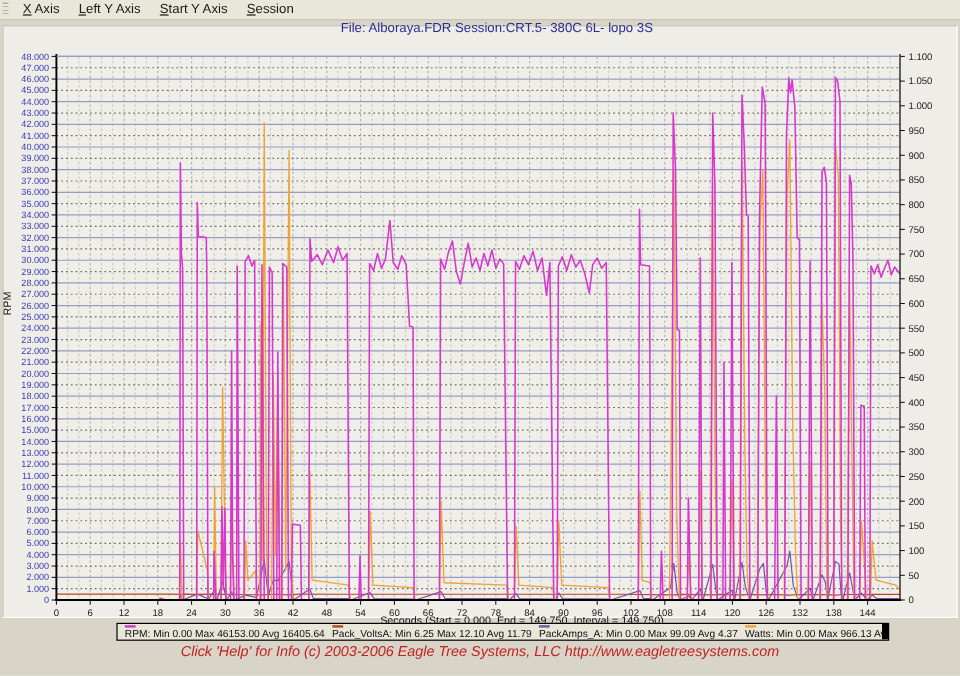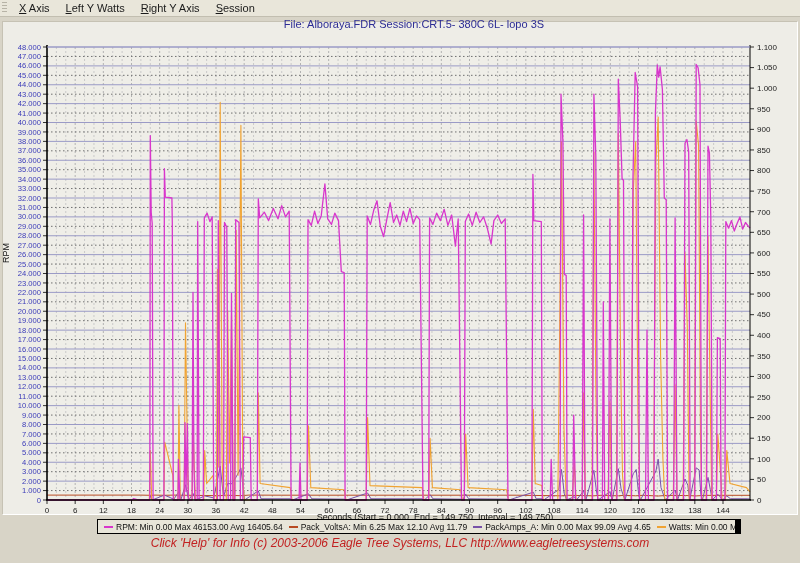--- a/index.html
+++ b/index.html
@@ -28,37 +28,37 @@
                    transform:rotate(-90deg);transform-origin:center;white-space:nowrap;}
   .axis-title-right{position:absolute;right:-64px;top:270px;font-size:9px;color:#111;
                     transform:rotate(90deg);transform-origin:center;white-space:nowrap;}
   #xaxistitle{position:absolute;left:135px;top:512px;width:600px;text-align:center;
               font-size:9px;color:#111;}
 
   
   #legend{position:absolute;left:97px;top:519px;width:642px;height:13px;background:#e8e5d9;
           border:1px solid #000;display:flex;align-items:center;font-size:8.5px;color:#111;
           white-space:nowrap;overflow:hidden;}
-  .legend-entry{display:flex;align-items:center;margin-left:6px;}
+  .legend-entry{display:flex;margin-left:6px;flex-direction:column;}
   .legend-swatch{display:inline-block;width:9px;height:2px;margin-right:3px;}
   #legend-cap{position:absolute;right:0;top:0;width:5px;height:13px;background:#000;}
 
   #footer{position:absolute;left:0;top:536px;width:800px;text-align:center;
           font-size:12px;font-style:italic;color:#c22222;}
 </style>
 </head>
 <body>
 
 <div id="app">
 
   <div id="menubar">
     <div class="menu-handle"></div>
     <span class="menu-item">X Axis</span>
-    <span class="menu-item">Left Y Watts</span>
-    <span class="menu-item">Right Y Axis</span>
+    <span class="menu-item">Left Y Axis</span>
+    <span class="menu-item">Start Y Axis</span>
     <span class="menu-item">Session</span>
   </div>
 
   <div id="chartframe"></div>
 
   <div id="charttitle">File: Alboraya.FDR   Session:CRT.5- 380C 6L- lopo 3S</div>
 
   <svg id="plotsvg" width="800" height="563">
       <rect x="47" y="47" width="703" height="453" fill="#efeee8"></rect>
       <line x1="56.3889816360601" y1="47" x2="56.3889816360601" y2="500" stroke="#c9c9c9" stroke-width="1" stroke-dasharray="2,2"></line>
@@ -395,21 +395,21 @@
     <span class="legend-entry">
         <span class="legend-swatch" style="background: rgb(216, 54, 204);"></span>
         <span>RPM:  Min 0.00   Max 46153.00   Avg 16405.64</span>
       </span>
       <span class="legend-entry">
         <span class="legend-swatch" style="background: rgb(184, 74, 34);"></span>
         <span>Pack_VoltsA:  Min 6.25   Max 12.10   Avg 11.79</span>
       </span>
       <span class="legend-entry">
         <span class="legend-swatch" style="background: rgb(120, 82, 168);"></span>
-        <span>PackAmps_A:  Min 0.00   Max 99.09   Avg 4.65</span>
+        <span>PackAmps_A:  Min 0.00   Max 99.09   Avg 4.37</span>
       </span>
       <span class="legend-entry">
         <span class="legend-swatch" style="background: rgb(240, 163, 50);"></span>
         <span>Watts:  Min 0.00   Max 966.13   Avg 80.09</span>
       </span>
       <div id="legend-cap"></div>
   </div>
 
   <div id="footer">Click 'Help' for Info  (c) 2003-2006 Eagle Tree Systems, LLC      http://www.eagletreesystems.com</div>
 

